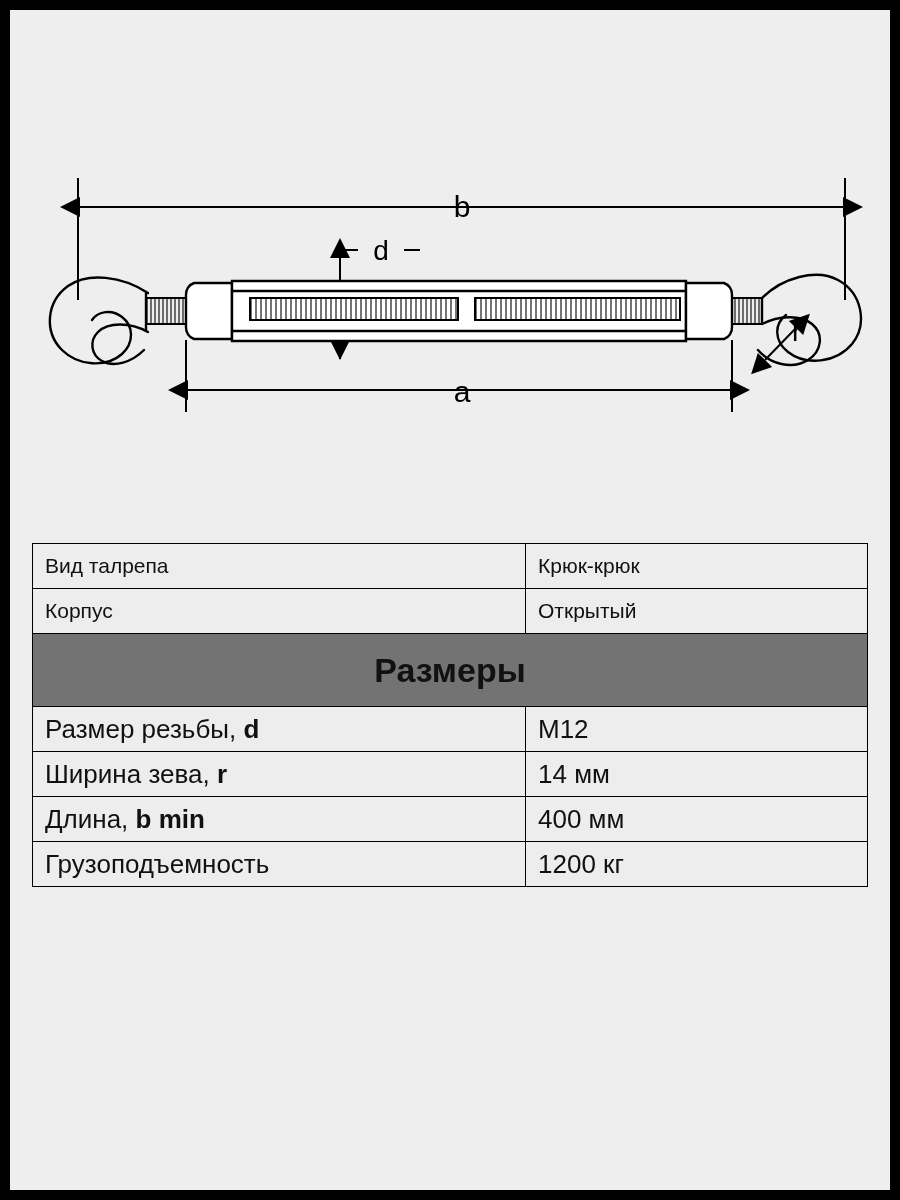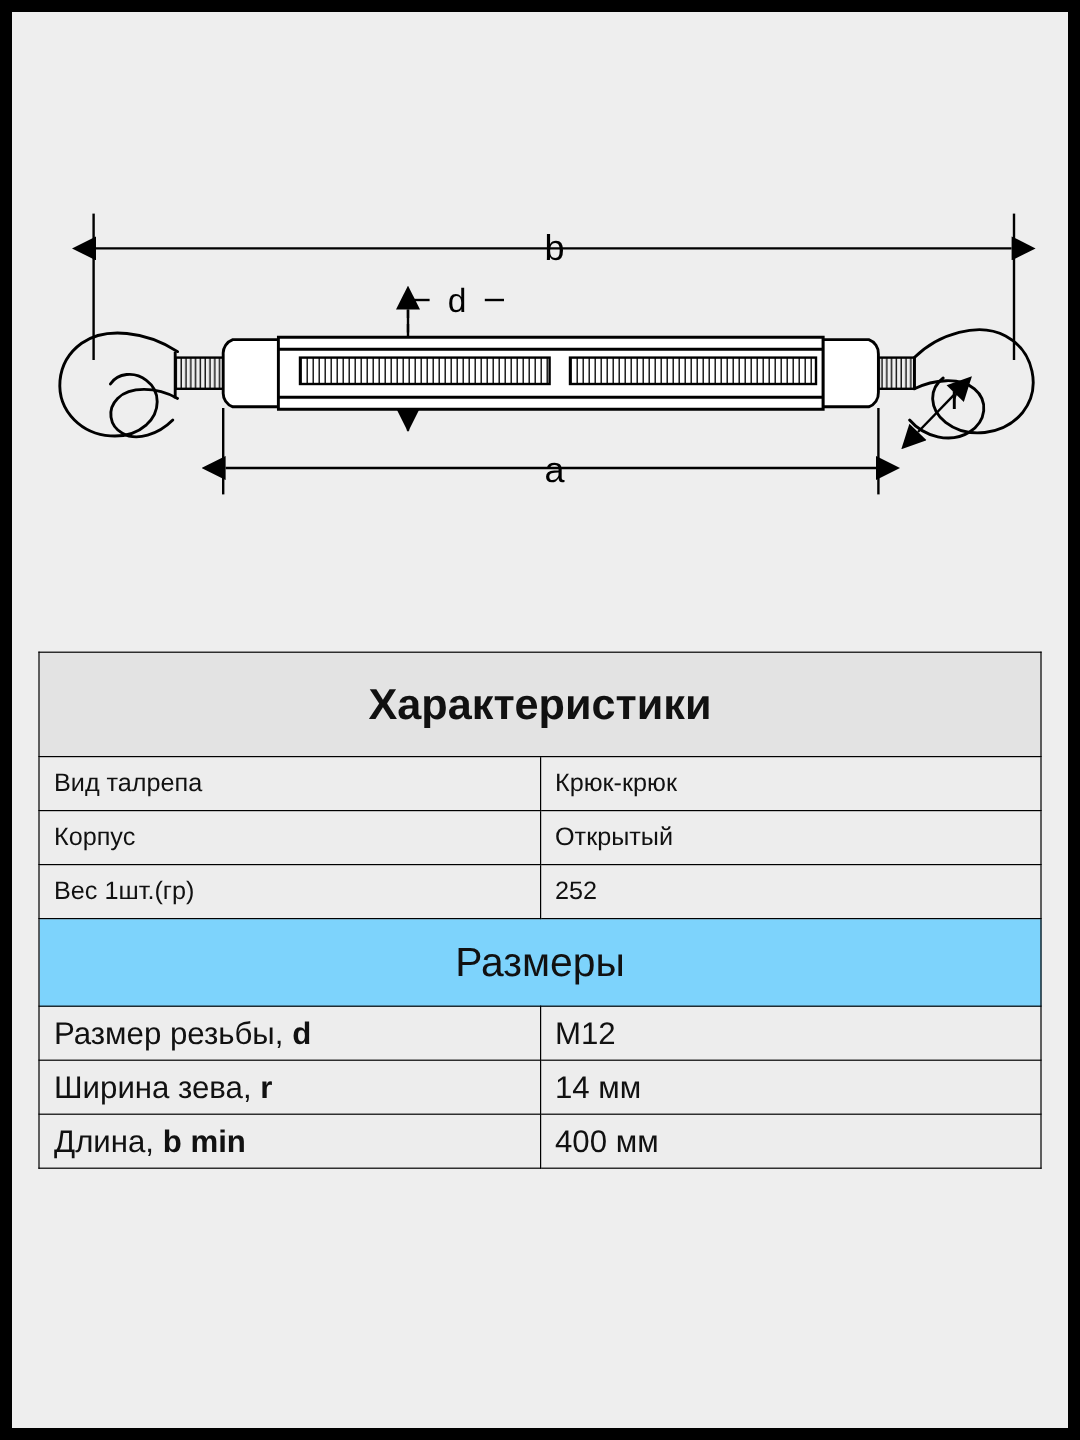--- a/index.html
+++ b/index.html
@@ -56,23 +56,23 @@
   .spec-table td.label {
     text-align: left;
     width: 468px;
   }
   .spec-table td.value {
     text-align: left;
   }
   .spec-table td.section {
     text-align: center;
     font-size: 34px;
-    font-weight: normal;
+    font-weight: bold;
     height: 72px;
-    background: #7dd3fc;
+    background: #737373;
   }
   .spec-table td.title {
     text-align: center;
     font-size: 36px;
     font-weight: bold;
     height: 86px;
     background: #e3e3e3;
   }
   .spec-table tr.dims td {
     font-size: 26px;
@@ -157,49 +157,46 @@
         <line x1="176" y1="330" x2="176" y2="402" stroke-width="2"></line>
         <line x1="722" y1="330" x2="722" y2="402" stroke-width="2"></line>
         <line x1="178" y1="380" x2="720" y2="380" stroke-width="2" marker-start="url(#arrL)" marker-end="url(#arrR)"></line>
       </g>
       <text x="452" y="392" font-family="Liberation Sans, sans-serif" font-size="30" text-anchor="middle">a</text>
     </svg>
   </div>
 
   <table class="spec-table">
     <tbody>
-      <tr>
-        <td class="title" colspan="2">Характеристики</td>
-      </tr>
 
       <tr>
         <td class="label">Вид талрепа</td>
         <td class="value">Крюк-крюк</td>
       </tr>
       <tr>
         <td class="label">Корпус</td>
         <td class="value">Открытый</td>
       </tr>
-      <tr>
-        <td class="label">Вес 1шт.(гр)</td>
-        <td class="value">252</td>
-      </tr>
 
       <tr>
         <td class="section" colspan="2">Размеры</td>
       </tr>
 
       <tr class="dims">
         <td class="label"><span>Размер резьбы, </span><b>d</b></td>
         <td class="value">M12</td>
       </tr>
       <tr class="dims">
         <td class="label"><span>Ширина зева, </span><b>r</b></td>
         <td class="value">14 мм</td>
       </tr>
       <tr class="dims">
         <td class="label"><span>Длина, </span><b>b min</b></td>
         <td class="value">400 мм</td>
       </tr>
+      <tr class="dims">
+        <td class="label"><span>Грузоподъемность</span><b></b></td>
+        <td class="value">1200 кг</td>
+      </tr>
     </tbody>
   </table>
 
 </div>
 
 </body></html>

